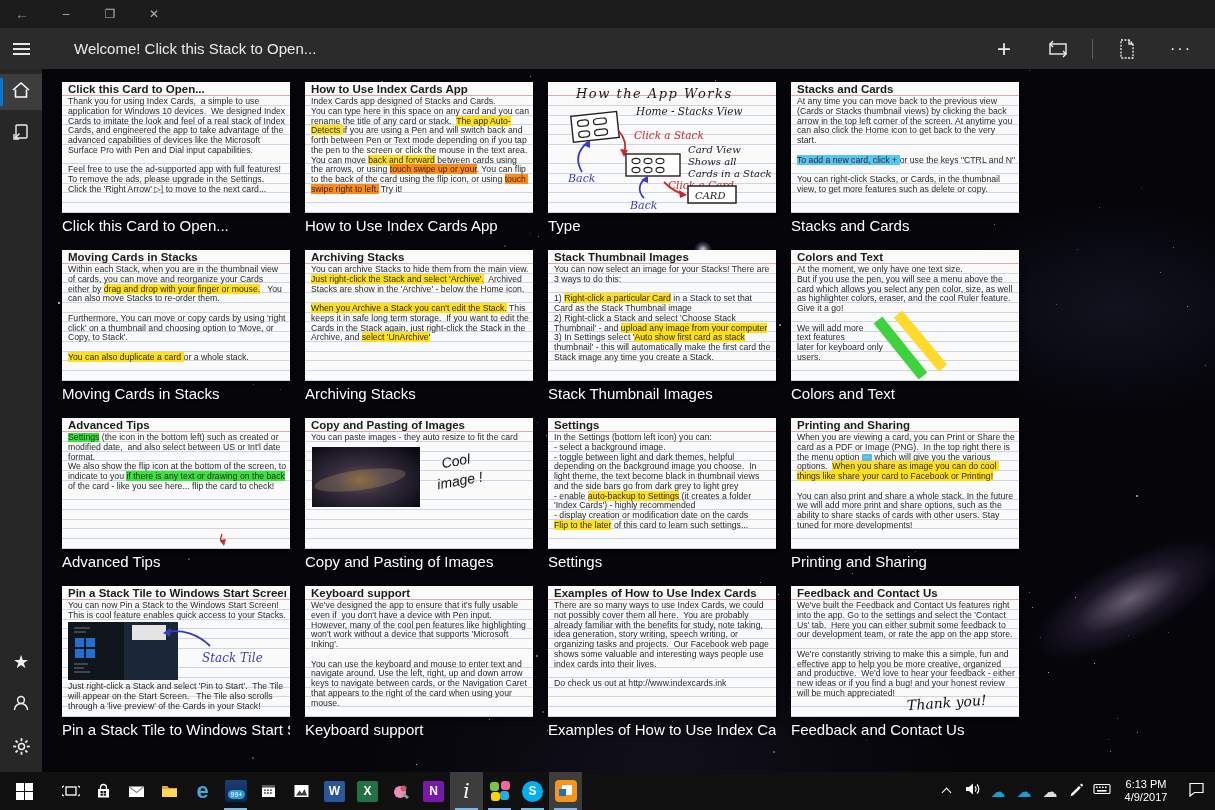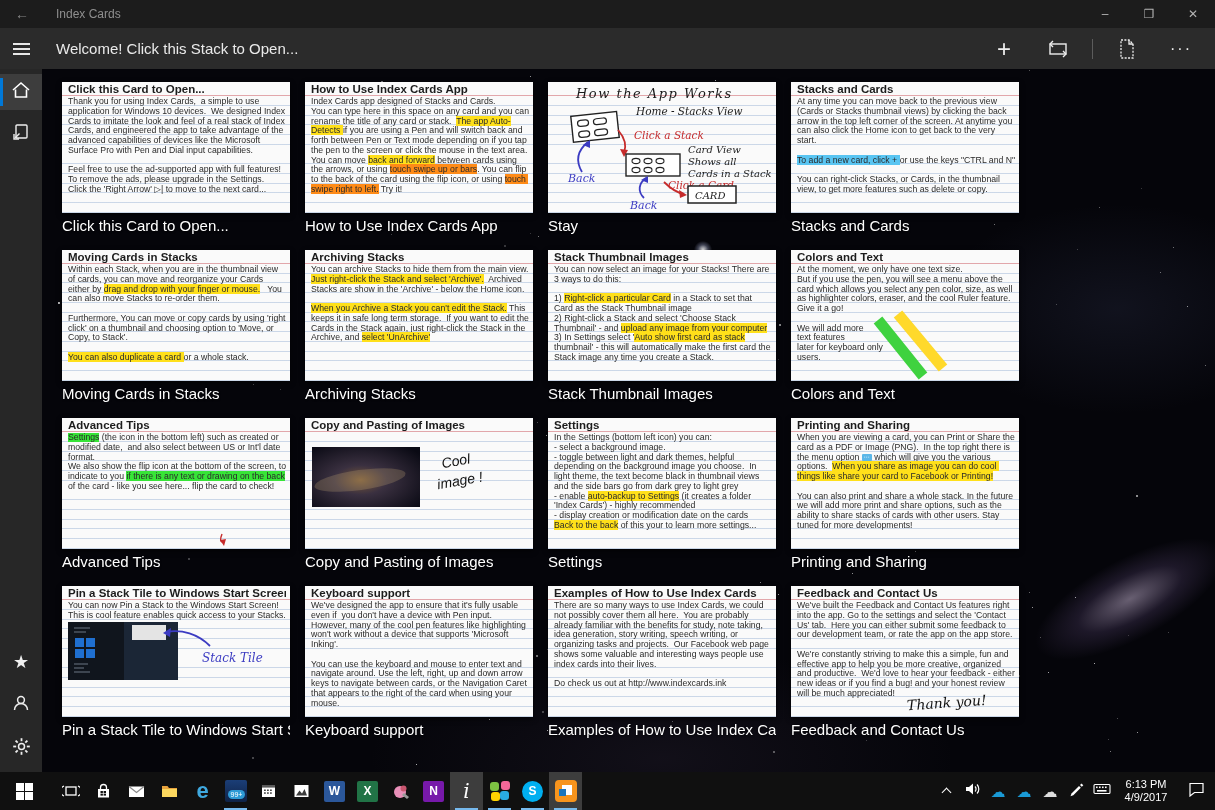--- a/index.html
+++ b/index.html
@@ -10,21 +10,21 @@
   .titlebar{position:absolute;left:0;top:0;width:100%;height:28px;background:#1c1c1c;display:flex;align-items:center;z-index:30;}
   .tb-back{width:44px;text-align:center;color:#8a8a8a;font-size:14px;}
   .tb-title{color:#8f8f8f;font-size:12px;margin-left:12px;flex:1;}
   .win-controls{display:flex;height:100%;}
   .win-btn{width:44px;height:100%;display:flex;align-items:center;justify-content:center;color:#b4b4b4;font-size:12px;}
 
   
   .appbar{position:absolute;left:0;top:28px;width:100%;height:41px;background:#2b2b2b;display:flex;align-items:center;z-index:30;}
   .hamburger{width:42px;height:100%;display:flex;flex-direction:column;justify-content:center;align-items:center;gap:3px;}
   .hamburger i{display:block;width:17px;height:2px;background:#e8e8e8;}
-  .ab-title{color:#eaeaea;font-size:15px;margin-left:14px;flex:1;font-weight:400;}
+  .ab-title{color:#eaeaea;font-size:15px;margin-left:32px;flex:1;font-weight:400;}
   .ab-icons{display:flex;align-items:center;gap:14px;margin-right:14px;}
   .ab-btn{width:40px;height:34px;display:flex;align-items:center;justify-content:center;color:#eee;}
   .ab-plus{font-size:24px;font-weight:300;}
   .ab-sep{width:1px;height:20px;background:#5c5c5c;}
   .ab-more{font-size:16px;letter-spacing:2px;color:#eee;}
 
   
   .sidebar{position:absolute;left:0;top:69px;bottom:38px;width:42px;background:#272727;z-index:25;display:flex;flex-direction:column;}
   .sb-item{position:relative;width:42px;height:36px;display:flex;align-items:center;justify-content:center;color:#eee;}
   .sb-item.active{background:#3d3d3d;}
@@ -92,21 +92,20 @@
   .clock{width:62px;display:flex;flex-direction:column;justify-content:center;align-items:center;color:#fff;font-size:11px;line-height:13px;}
   .action-center{width:38px;display:flex;align-items:center;justify-content:center;}
 </style>
 </head>
 <body>
 
 <div class="app">
 
   <div class="titlebar">
     <div class="tb-back">←</div>
-    <div class="tb-title">Index Cards</div>
     <div class="win-controls">
       <div class="win-btn">–</div>
       <div class="win-btn">❐</div>
       <div class="win-btn">✕</div>
     </div>
   </div>
 
   <div class="appbar">
     <div class="hamburger">
         <i></i>
@@ -335,21 +334,21 @@
           </div>
           <div class="card-caption">Click this Card to Open...</div>
         </div>
         <div>
           <div class="card">
             <div class="card-rules"></div>
             <div class="red-line"></div>
             <div class="card-title">How to Use Index Cards App</div>
             <div class="card-body"><span>Index Cards app designed of Stacks and Cards.
 You can type here in this space on any card and you can rename the title of any card or stack.  </span><span class="hl-y">The app Auto-Detects </span><span>if you are using a Pen and will switch back and forth between Pen or Text mode depending on if you tap the pen to the screen or click the mouse in the text area.
-You can move </span><span class="hl-y">back and forward</span><span> between cards using the arrows, or using </span><span class="hl-o">touch swipe up or bars</span><span>. You can flip to the back of the card using the flip icon, or using </span><span class="hl-o">touch swipe right to left.</span><span> Try it!</span></div>
+You can move </span><span class="hl-y">back and forward</span><span> between cards using the arrows, or using </span><span class="hl-o">touch swipe up or your</span><span>. You can flip to the back of the card using the flip icon, or using </span><span class="hl-o">touch swipe right to left.</span><span> Try it!</span></div>
           </div>
           <div class="card-caption">How to Use Index Cards App</div>
         </div>
         <div>
           <div class="card">
             <div class="card-rules"></div>
             <div class="red-line"></div>
             <div class="card-title"></div>
             <div class="card-body"></div>
             <svg class="card-sketch" viewBox="0 0 228 131">
@@ -383,21 +382,21 @@
    <text x="120" y="107" font-size="10.5" fill="#c62b2b" style="font-family:DejaVu Serif,serif;font-style:italic;">Click a Card</text>
    <path d="M116 100 C124 108 130 111 136 112" fill="none" stroke="#c62b2b" stroke-width="1.8"></path>
               <path d="M131 108 L139 113 L132 116 z" fill="#c62b2b"></path>
    <rect x="140" y="104" width="48" height="17" fill="#fff" stroke="#222" stroke-width="1.5"></rect>
    <text x="147" y="117" font-size="10" fill="#1a1a1a" style="font-family:DejaVu Serif,serif;font-style:italic;">CARD</text>
    <path d="M96 116 C89 109 91 101 98 96" fill="none" stroke="#3b3bc2" stroke-width="1.8"></path>
               <path d="M93 98 L100 94 L100 101 z" fill="#3b3bc2"></path>
    <text x="82" y="127" font-size="11" fill="#3b3bc2" style="font-family:DejaVu Serif,serif;font-style:italic;">Back</text>
             </svg>
           </div>
-          <div class="card-caption">Stay</div>
+          <div class="card-caption">Type</div>
         </div>
         <div>
           <div class="card">
             <div class="card-rules"></div>
             <div class="red-line"></div>
             <div class="card-title">Stacks and Cards</div>
             <div class="card-body"><span>At any time you can move back to the previous view (Cards or Stacks thumbnail views) by clicking the back arrow in the top left corner of the screen. At anytime you can also click the Home icon to get back to the very start.
 
 </span><span class="hl-b">To add a new card, click + </span><span>or use the keys "CTRL and N"
 
@@ -474,20 +473,21 @@
               <path d="M158 122 L162 128 L164 121 z" fill="#c62b2b"></path>
             </svg>
           </div>
           <div class="card-caption">Advanced Tips</div>
         </div>
         <div>
           <div class="card">
             <div class="card-rules"></div>
             <div class="red-line"></div>
             <div class="card-title">Copy and Pasting of Images</div>
+            <div class="card-body"><span>You can paste images - they auto resize to fit the card</span></div>
             <svg class="card-sketch" viewBox="0 0 228 131">
    <defs>
                 <radialGradient id="gal" cx="45%" cy="55%" r="70%">
                   <stop offset="0%" stop-color="#7a5a38"></stop>
                   <stop offset="35%" stop-color="#3a3040"></stop>
                   <stop offset="100%" stop-color="#0a0a14"></stop>
                 </radialGradient>
               </defs>
    <rect x="7" y="29" width="108" height="60" fill="url(#gal)"></rect>
    <ellipse cx="55" cy="62" rx="46" ry="10" fill="rgba(200,170,120,0.25)" transform="rotate(-8 55 62)"></ellipse>
@@ -502,21 +502,21 @@
         <div>
           <div class="card">
             <div class="card-rules"></div>
             <div class="red-line"></div>
             <div class="card-title">Settings</div>
             <div class="card-body"><span>In the Settings (bottom left icon) you can:
 - select a background image.
 - toggle between light and dark themes, helpful depending on the background image you choose.  In light theme, the text become black in thumbnail views and the side bars go from dark grey to light grey
 - enable </span><span class="hl-y">auto-backup to Settings</span><span> (it creates a folder 'Index Cards') - highly recommended
 - display creation or modification date on the cards
-</span><span class="hl-y">Back to the back</span><span> of this your to learn more settings...</span></div>
+</span><span class="hl-y">Flip to the later</span><span> of this card to learn such settings...</span></div>
           </div>
           <div class="card-caption">Settings</div>
         </div>
         <div>
           <div class="card">
             <div class="card-rules"></div>
             <div class="red-line"></div>
             <div class="card-title">Printing and Sharing</div>
             <div class="card-body"><span>When you are viewing a card, you can Print or Share the card as a PDF or Image (PNG).  In the top right there is the menu option </span><span class="hl-ib">⋯</span><span> which will give you the various options.  </span><span class="hl-y">When you share as image you can do cool things like share your card to Facebook or Printing!</span><span>
 
@@ -524,20 +524,21 @@
           </div>
           <div class="card-caption">Printing and Sharing</div>
         </div>
         <div>
           <div class="card">
             <div class="card-rules"></div>
             <div class="red-line"></div>
             <div class="card-title">Pin a Stack Tile to Windows Start Screen</div>
             <div class="card-body"><span>You can now Pin a Stack to the Windows Start Screen!
 This is cool feature enables quick access to your Stacks.</span></div>
+            <div class="card-body2"><span>Just right-click a Stack and select 'Pin to Start'.  The Tile will appear on the Start Screen.   The Tile also scrolls through a 'live preview' of the Cards in your Stack!</span></div>
             <svg class="card-sketch" viewBox="0 0 228 131">
    <rect x="6" y="36" width="110" height="58" fill="#10151d"></rect>
    <rect x="62" y="36" width="54" height="58" fill="#1b2636"></rect>
    <rect x="70" y="39" width="34" height="15" fill="#e4e4e4"></rect>
    <g fill="#1f6fd0">
                 <rect x="13" y="52" width="9" height="9"></rect>
                 <rect x="24" y="52" width="9" height="9"></rect>
                 <rect x="13" y="63" width="9" height="9"></rect>
                 <rect x="24" y="63" width="9" height="9"></rect>
               </g>

